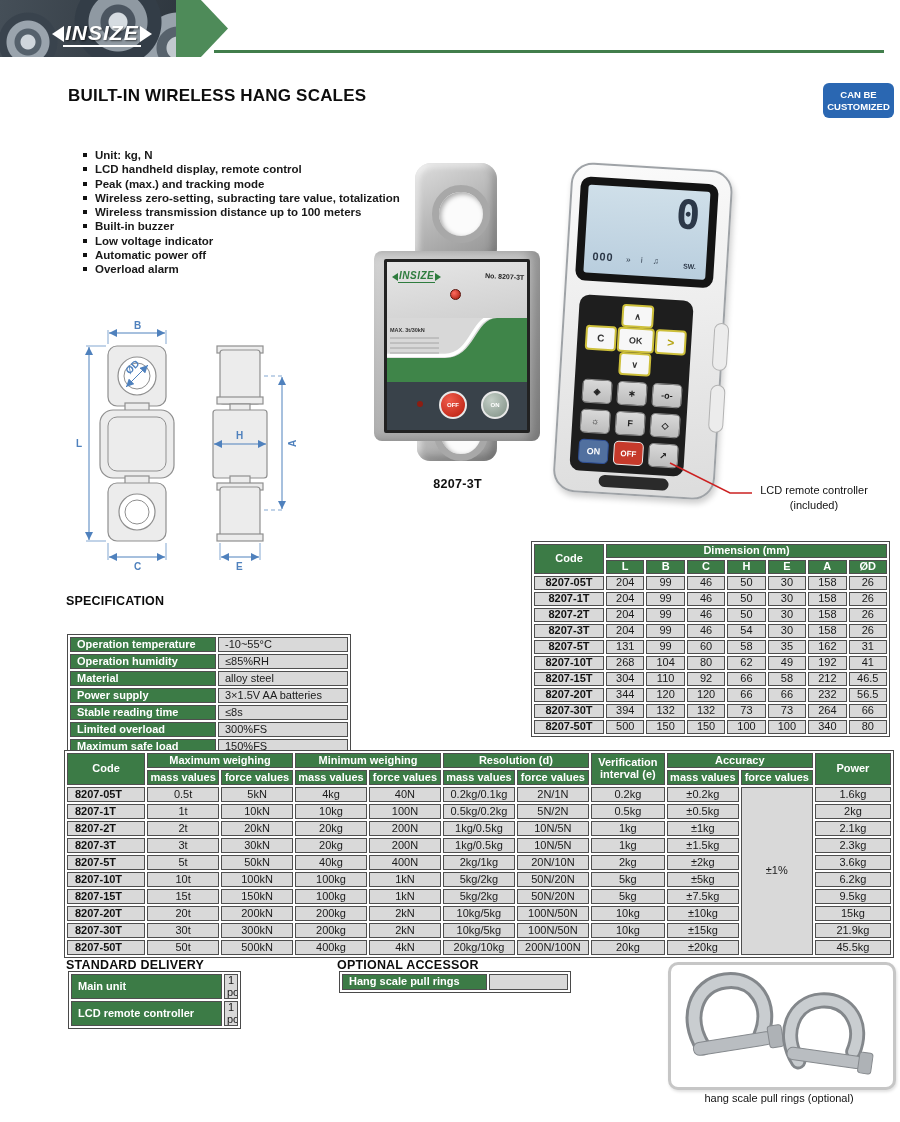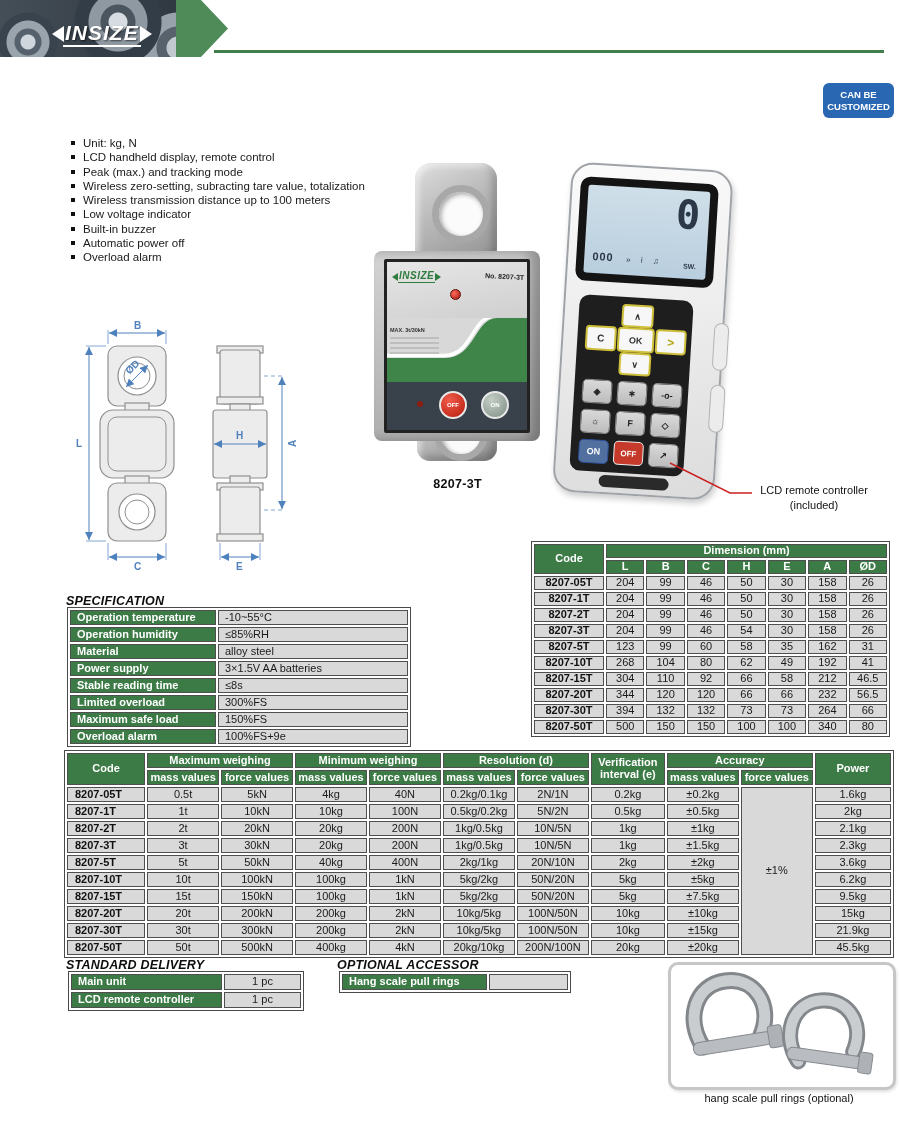--- a/index.html
+++ b/index.html
@@ -22,21 +22,21 @@
     border-bottom:2px solid #fff;line-height:1;padding:1px 2px 2px 2px;text-shadow:1px 1px 2px rgba(0,0,0,.6);}
   .hdr-line{position:absolute;left:214px;top:50px;width:670px;height:3px;background:#417e4b;}
 
   
   .page-title{position:absolute;left:68px;top:86px;font-size:17px;font-weight:bold;color:#0d0d0d;letter-spacing:.2px;}
   .badge{position:absolute;left:823px;top:83px;width:71px;height:35px;background:#2a67b2;border-radius:6px;
     color:#fff;font-weight:bold;font-size:9.5px;line-height:1.25;display:flex;flex-direction:column;
     align-items:center;justify-content:center;text-align:center;}
 
   
-  .features{position:absolute;left:68px;top:133px;margin:3px;padding:0;list-style:none;font-size:11.5px;color:#191919;}
+  .features{position:absolute;left:68px;top:133px;margin:15px;padding:0;list-style:none;font-size:11.5px;color:#191919;font-weight:bold;}
   .features li{line-height:14.3px;padding-left:12px;position:relative;}
   .features li::before{content:"";position:absolute;left:0;top:5px;width:4px;height:4px;background:#111;}
 
   
   .drawing{position:absolute;left:68px;top:320px;}
   .drawing text{fill:#4f81bd;font-family:"Liberation Sans",sans-serif;font-size:10px;font-weight:bold;}
   .part{fill:#ececec;stroke:#8f8f8f;stroke-width:1.2;}
   .partline{fill:none;stroke:#8f8f8f;stroke-width:1;}
   .dim{stroke:#4f81bd;stroke-width:1;fill:none;}
   .ext{stroke:#4f81bd;stroke-width:.7;fill:none;}
@@ -104,31 +104,31 @@
   .remote-slot{position:absolute;left:44px;bottom:5px;width:70px;height:12px;background:#2a2a2a;border-radius:7px;}
   .leader-svg{position:absolute;left:652px;top:455px;}
   .remote-note{position:absolute;left:734px;top:483px;width:160px;text-align:center;font-size:11px;color:#111;line-height:1.35;}
 
   
   table.tbl{border-collapse:separate;border-spacing:2px;background:#fff;border:1px solid #4a4a4a;table-layout:fixed;}
   .tbl th,.tbl td{border:1px solid #4f4f4f;padding:0 2px;text-align:center;font-size:11px;line-height:1.05;overflow:hidden;}
   .tbl th.green{background:#3c7b46;color:#fff;font-weight:bold;}
   .tbl td.gray{background:#d9d9d9;}
   .tbl .codecell{background:#d9d9d9;font-weight:bold;color:#111;}
-  .sec-h{position:absolute;font-size:12.5px;font-weight:bold;color:#0d0d0d;letter-spacing:.2px;font-style:italic;}
+  .sec-h{position:absolute;font-size:12.5px;font-weight:bold;color:#0d0d0d;letter-spacing:.2px;}
 
   .dim-table{position:absolute;left:531px;top:541px;width:359px;}
   .dim-table th,.dim-table td{height:12px;}
-  .spec-table{position:absolute;left:67px;top:607px;width:344px;}
+  .spec-table{position:absolute;left:67px;top:634px;width:284px;}
   .spec-table th{text-align:left;padding-left:6px;height:13px;}
   .spec-table td{text-align:left;padding-left:6px;height:13px;}
   .main-table{position:absolute;left:64px;top:750px;width:830px;}
   .main-table th,.main-table td{height:13px;}
   .main-table td.codecell{text-align:left;padding-left:7px;}
-  .deliv-table{position:absolute;left:68px;top:971px;width:236px;}
+  .deliv-table{position:absolute;left:68px;top:971px;width:173px;}
   .deliv-table th{text-align:left;padding-left:6px;height:14px;}
   .deliv-table td{height:14px;}
   .acc-table{position:absolute;left:339px;top:971px;width:232px;}
   .acc-table th{text-align:left;padding-left:6px;height:14px;}
   .acc-table td{height:14px;}
 
   
   .rings-box{position:absolute;left:668px;top:962px;width:222px;height:122px;background:#fff;
     border:3px solid #c6c6c6;border-radius:10px;box-shadow:1px 2px 3px rgba(0,0,0,.12);}
   .rings-caption{position:absolute;left:660px;top:1092px;width:238px;text-align:center;font-size:11px;color:#111;}
@@ -140,33 +140,34 @@
 
   <div class="hdr-photo"></div>
   <div class="hdr-arrow"></div>
   <div class="logo">
     <span class="arr-l"></span>
     <span class="logo-txt">INSIZE</span>
     <span class="arr-r"></span>
   </div>
   <div class="hdr-line"></div>
 
+  <div class="page-title">BUILT-IN WIRELESS HANG SCALES</div>
   <div class="badge">
     <span>CAN BE</span>
     <span>CUSTOMIZED</span>
   </div>
 
   <ul class="features">
     <li>Unit: kg, N</li>
     <li>LCD handheld display, remote control</li>
     <li>Peak (max.) and tracking mode</li>
     <li>Wireless zero-setting, subracting tare value, totalization</li>
     <li>Wireless transmission distance up to 100 meters</li>
+    <li>Built-in buzzer</li>
     <li>Low voltage indicator</li>
-    <li>Built-in buzzer</li>
     <li>Automatic power off</li>
     <li>Overload alarm</li>
   </ul>
 
   <svg class="drawing" width="235" height="252" viewBox="0 0 235 252">
     <defs>
       <marker id="aE" orient="auto" markerWidth="9" markerHeight="8" refX="8" refY="4">
           <path d="M0,0 L8,4 L0,8 z" fill="#4f81bd"></path>
         </marker>
       <marker id="aS" orient="auto" markerWidth="9" markerHeight="8" refX="1" refY="4">
@@ -367,21 +368,21 @@
           <td class="gray">204</td>
           <td class="gray">99</td>
           <td class="gray">46</td>
           <td class="gray">54</td>
           <td class="gray">30</td>
           <td class="gray">158</td>
           <td class="gray">26</td>
         </tr>
     <tr>
           <td class="codecell">8207-5T</td>
-          <td class="gray">123</td>
+          <td class="gray">131</td>
           <td class="gray">99</td>
           <td class="gray">60</td>
           <td class="gray">58</td>
           <td class="gray">35</td>
           <td class="gray">162</td>
           <td class="gray">31</td>
         </tr>
     <tr>
           <td class="codecell">8207-10T</td>
           <td class="gray">268</td>

